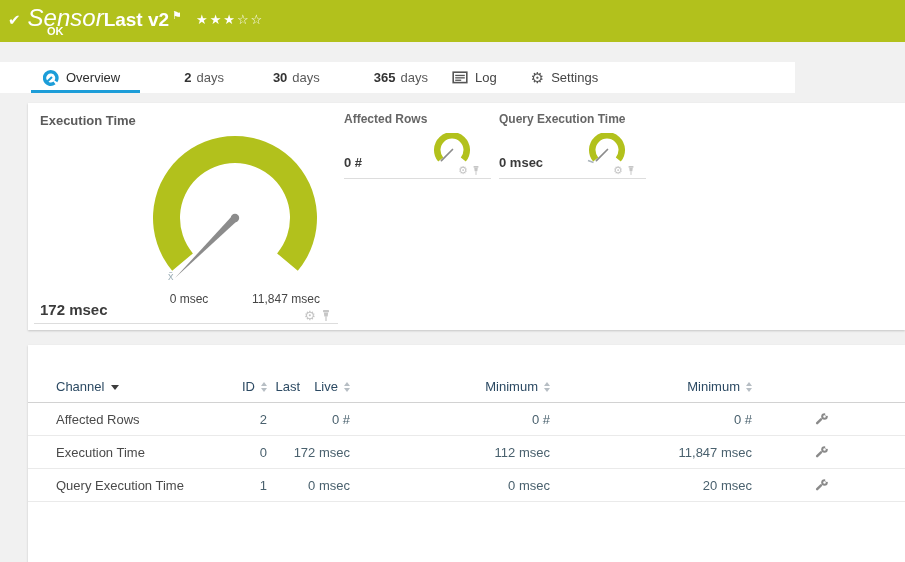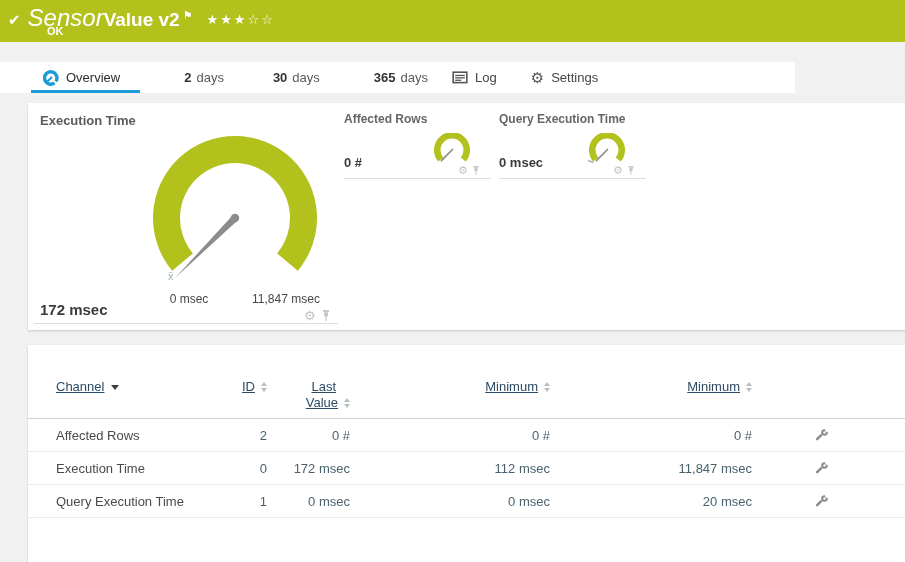--- a/index.html
+++ b/index.html
@@ -44,23 +44,23 @@
   .mini { position:absolute; top:6px; width:147px; height:76px; }
   #mini-ar  { left:316px; }
   #mini-qet { left:471px; }
   .m-title { position:absolute; left:0; top:3px; font-size:12px; font-weight:bold; color:#666; white-space:nowrap; }
   .m-value { position:absolute; left:0; top:46px; font-size:13px; font-weight:bold; color:#3b3b3b; }
   .mini svg.gauge { position:absolute; left:88px; top:24px; }
   .m-icons { position:absolute; left:114px; top:56px; display:flex; gap:4px; align-items:center; }
   .m-underline { position:absolute; left:0; top:69px; width:147px; border-top:1px solid #ddd; }
   
   .t-header { display:grid; grid-template-columns:172px 39px 83px 200px 202px 1fr; padding-left:28px; margin-top:34px; color:#2c4a63; font-size:13px; line-height:16px; align-items:start; }
-  .hcell { display:flex; justify-content:flex-end; align-items:center; cursor:pointer;text-decoration:underline; }
+  .hcell { display:flex; justify-content:flex-end; align-items:center; cursor:pointer; }
   .hcell.left { justify-content:flex-start; }
-  .hcell.two-line { flex-direction:column; align-items:flex-end; }
+  .hcell.two-line { flex-direction:row; align-items:flex-end; }
   .hcell .l1 { margin-right:14px; }
   .hcell .l2 { display:flex; align-items:center; }
   .t-header-border { border-bottom:1px solid #d2d2d2; margin-top:7px; }
   .t-row { display:grid; grid-template-columns:172px 39px 83px 200px 202px 1fr; padding-left:28px; height:33px; align-items:center; border-bottom:1px solid #eaeaea; font-size:13px; }
   .cell-channel { color:#4a4a4a; }
   .cell-num { text-align:right; color:#4a616e; }
   .cell-icon { padding-left:62px; display:flex; align-items:center; }
   .caret-down { display:inline-block; width:0; height:0; border-left:4px solid transparent; border-right:4px solid transparent; border-top:5px solid #3c3c3c; margin-left:7px; }
   .sort { display:inline-flex; flex-direction:column; gap:2px; margin-left:6px; }
   .sort i { display:block; width:0; height:0; border-left:3.5px solid transparent; border-right:3.5px solid transparent; }
@@ -68,21 +68,21 @@
   .sort .down { border-top:4px solid #b7bec4; }
   .wrench { cursor:pointer; }
 </style>
 </head>
 <body>
 
 <div class="topbar">
   <div class="title-row">
     <span class="check-ic">✔</span>
     <span class="sensor-type">Sensor</span>
-    <span class="sensor-name">Value v2</span>
+    <span class="sensor-name">Last v2</span>
     <span class="flag-ic">⚑</span>
     <span class="stars"><span>★★★</span><span>☆☆</span></span>
   </div>
   <div class="status-ok">OK</div>
 </div>
 
 <div class="tabbar">
   <div class="tab active" style="margin-left:31px">
     <svg width="16" height="16" viewBox="0 0 16 16">
         <path d="M11.5 12.9 A6.2 6.2 0 1 1 12.9 11.4" fill="none" stroke="#1c9dd8" stroke-width="3.4"></path>
@@ -190,21 +190,21 @@
     <div class="hcell">
       <span>ID</span>
       <span class="sort">
           <i class="up"></i>
           <i class="down"></i>
         </span>
     </div>
     <div class="hcell two-line">
       <span class="l1">Last</span>
       <span class="l2">
-          <span>Value</span>
+          <span>Live</span>
           <span class="sort">
             <i class="up"></i>
             <i class="down"></i>
           </span>
         </span>
     </div>
     <div class="hcell">
       <span>Minimum</span>
       <span class="sort">
           <i class="up"></i>

